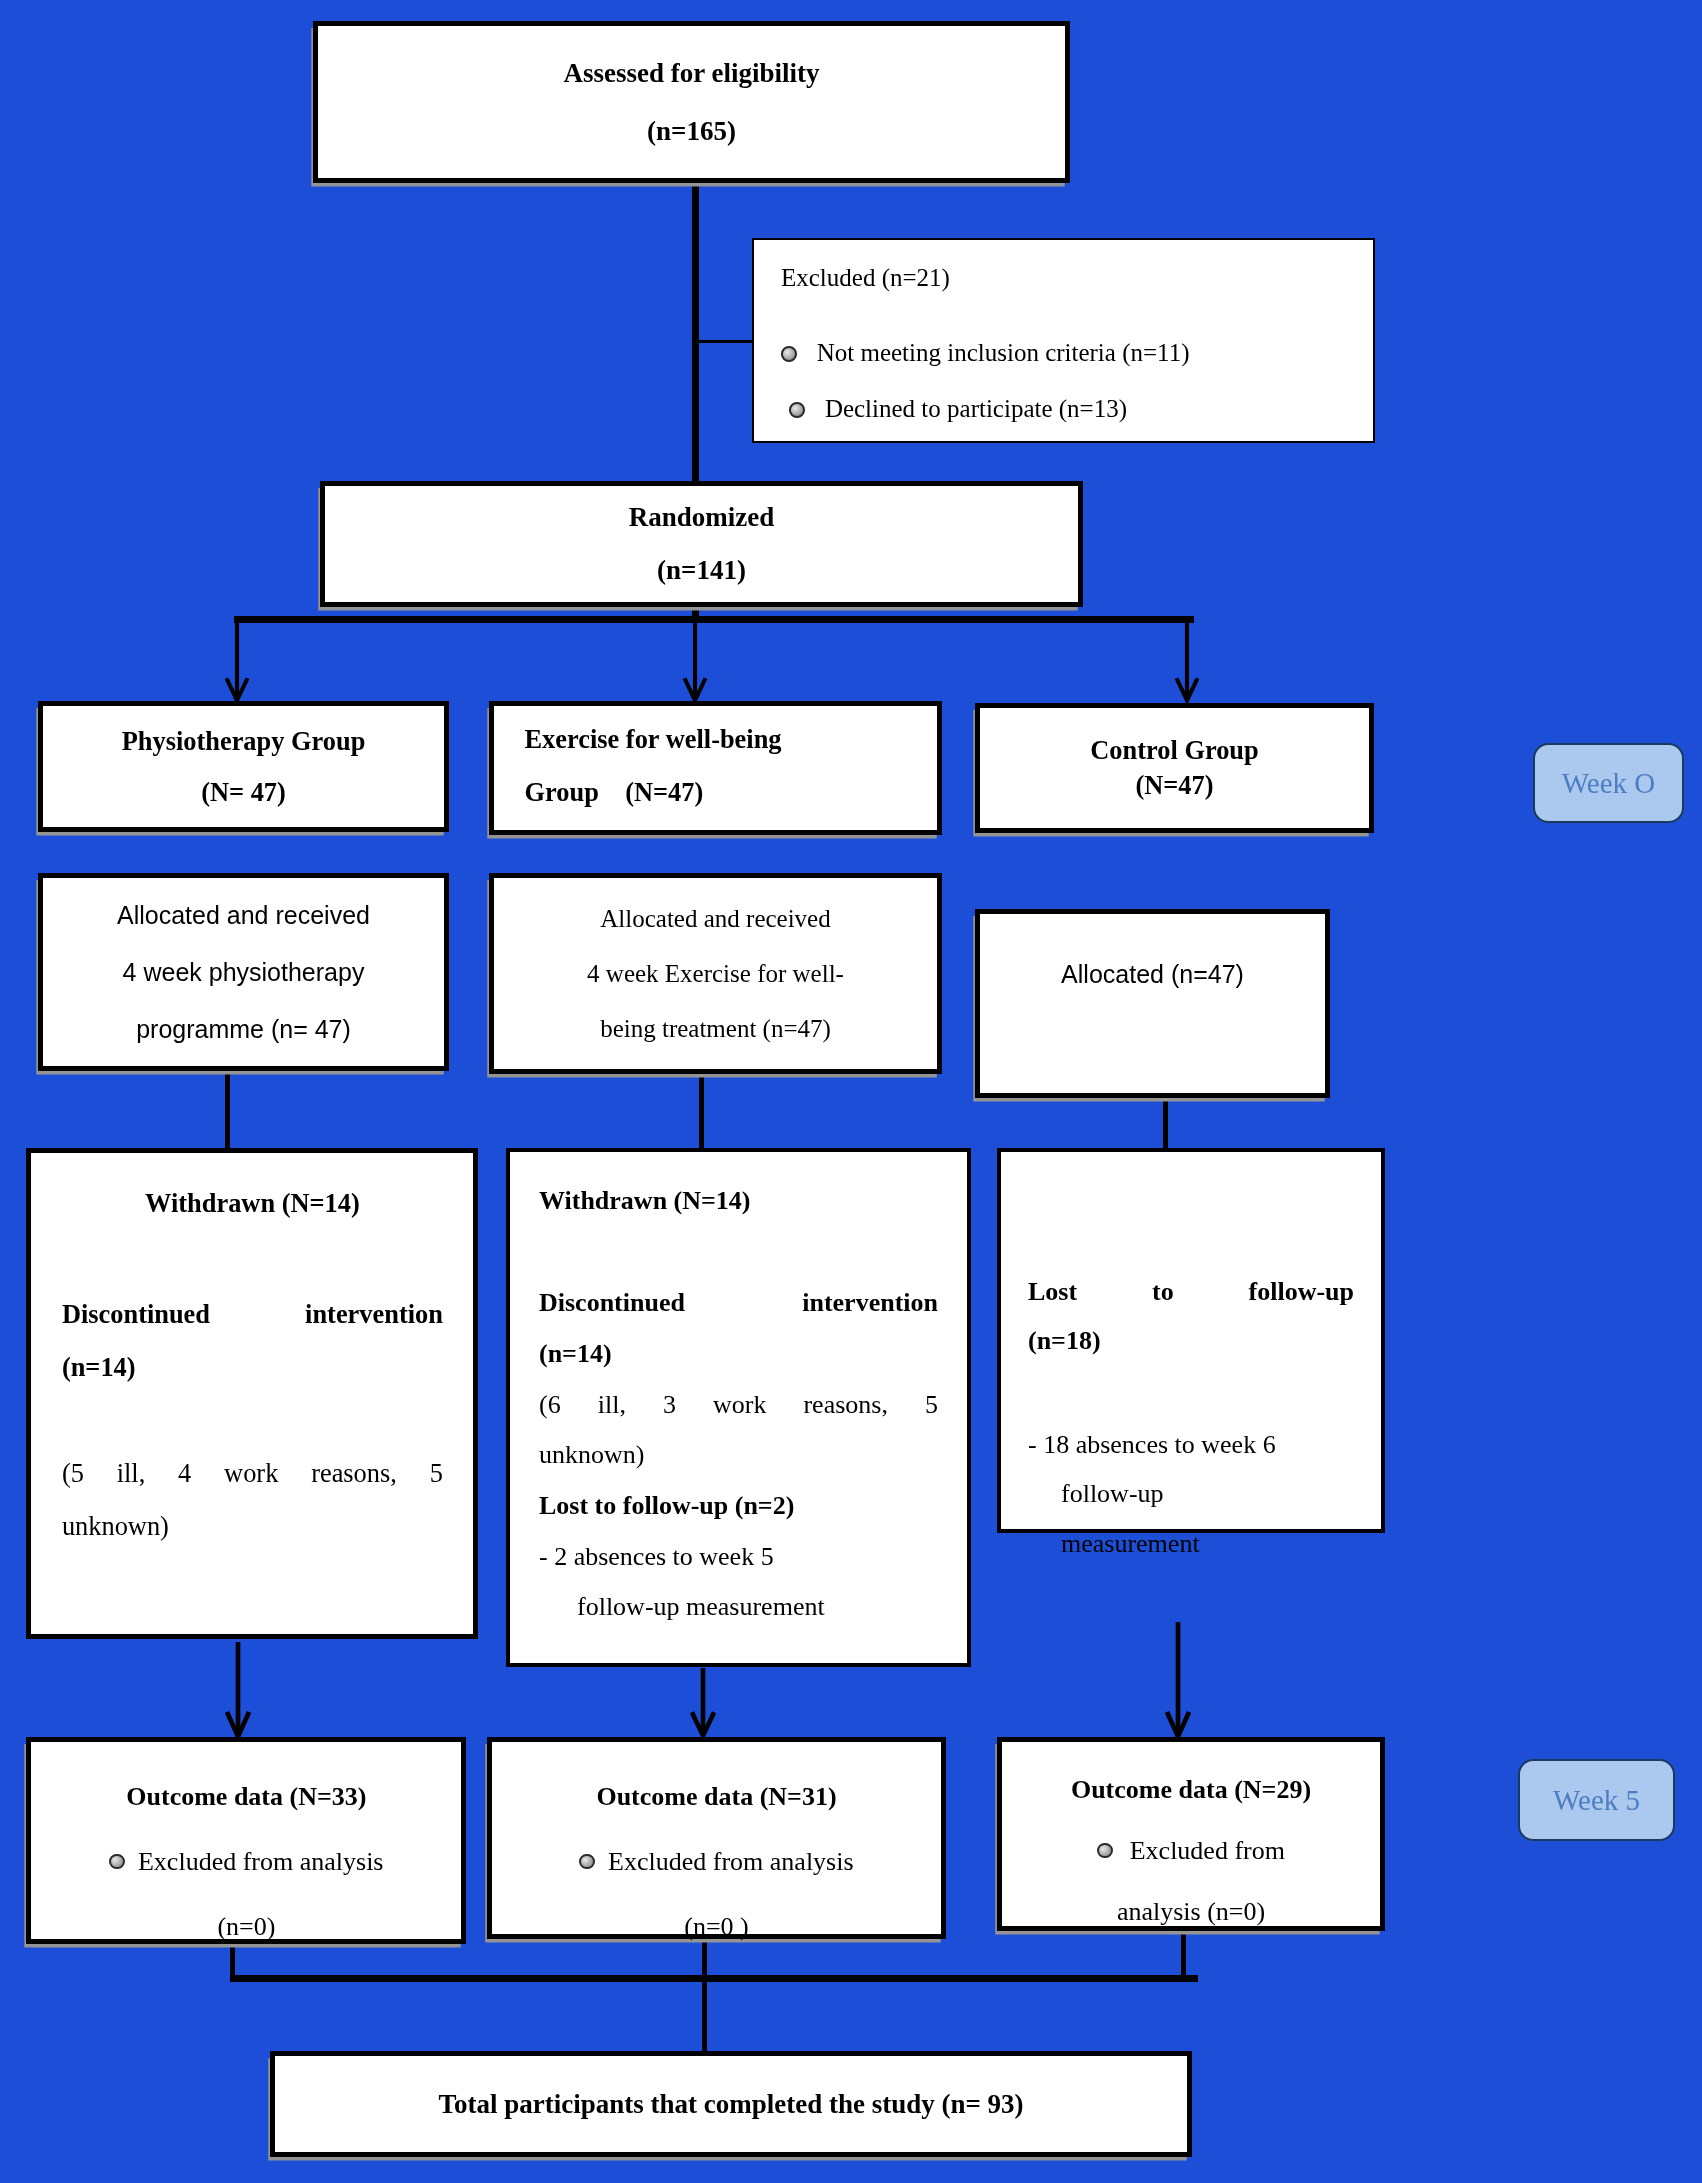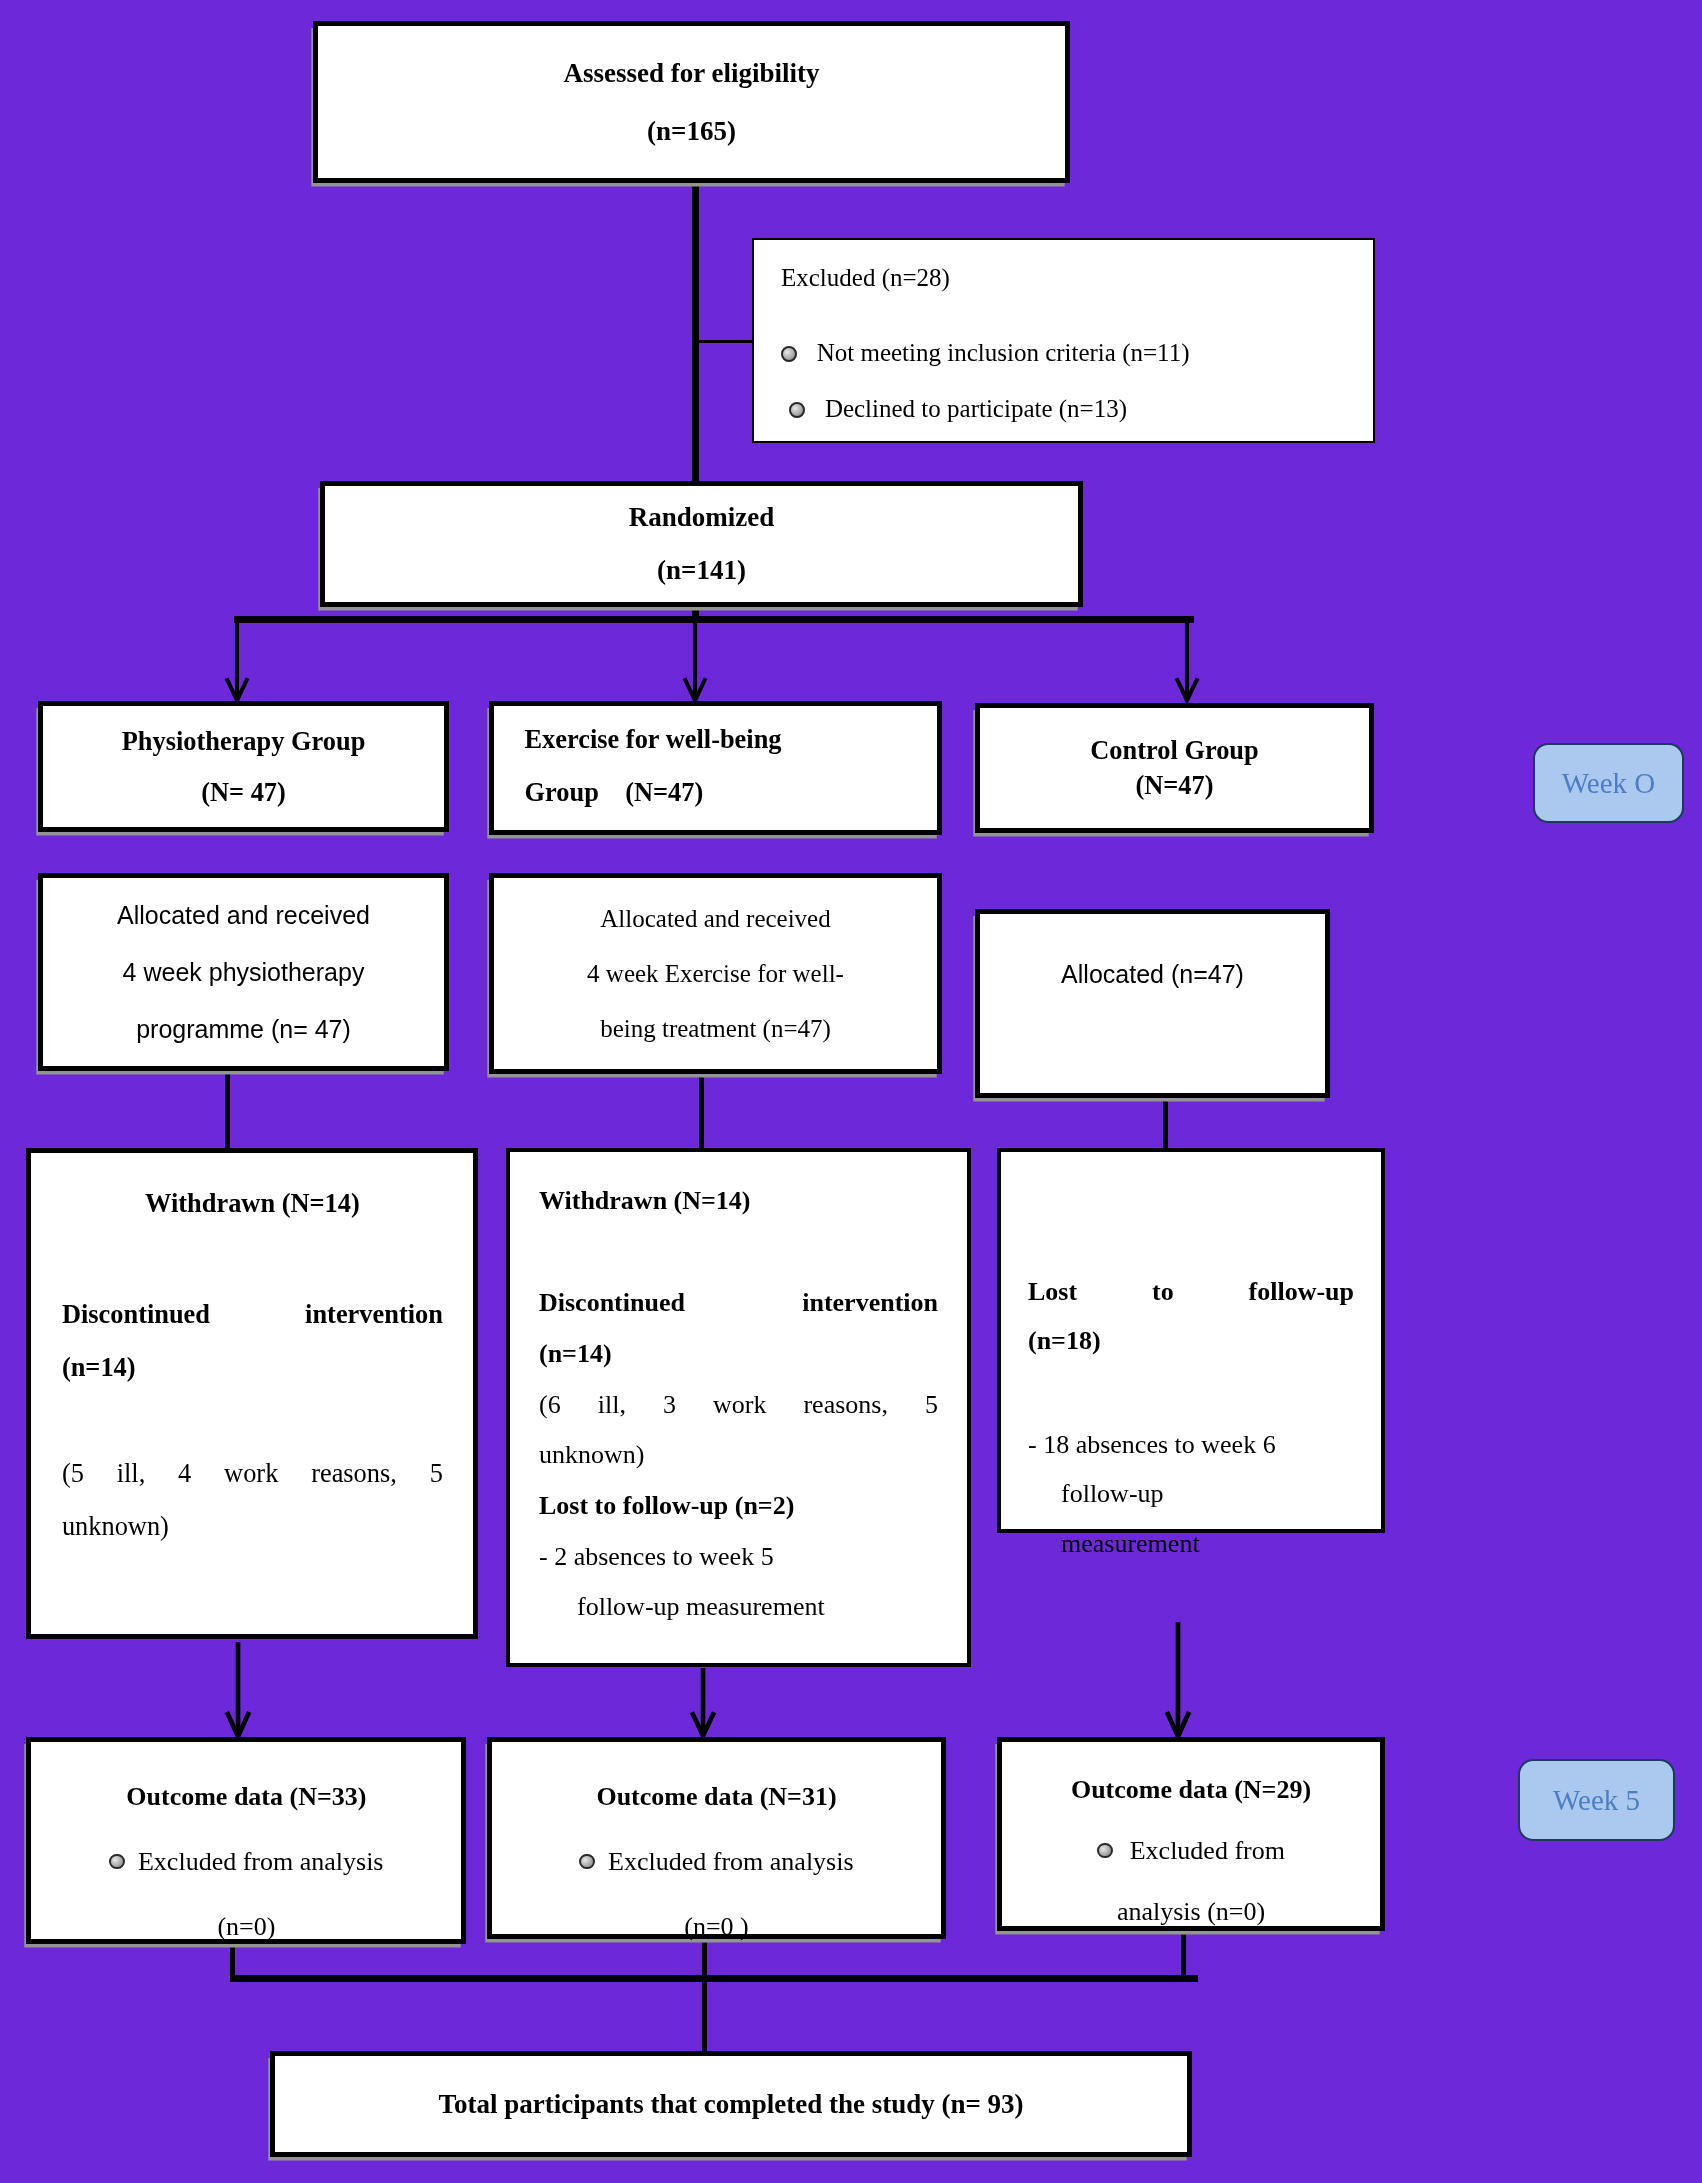--- a/index.html
+++ b/index.html
@@ -1,16 +1,16 @@
 <!DOCTYPE html>
 <html style="font-size:9.4px"><head>
 <meta charset="utf-8">
 <style>
   html,body{margin:0;padding:0;background:#ffffff;}
-  #stage{position:relative;width:1703px;height:2183px;background:#6d28d9;overflow:hidden;
+  #stage{position:relative;width:1703px;height:2183px;background:#1d4ed8;overflow:hidden;
          font-family:"Liberation Serif","DejaVu Serif",serif;color:#000;}
   .box{position:absolute;background:#fff;border:solid #000;box-sizing:border-box;}
   .b4{border-width:2.3px}.b8{border-width:4.7px}.b9{border-width:5.3px}.b10{border-width:5.9px}
   .shadow{box-shadow:-3.5px 5.3px 0 -1.8px #949494;}
   .vline,.hline{position:absolute;background:#000;}
   .arrow{position:absolute;}
   .center{text-align:center;}
   .bold{font-weight:bold;}
   .jlast{text-align:justify;text-align-last:justify;}
   .flexcol{display:flex;flex-direction:column;justify-content:center;align-items:center;}
@@ -69,21 +69,21 @@
   <div class="vline" style="left:1181px;top:1930px;width:5.3px;height:49px;"></div>
   <div class="hline" style="left:230px;top:1975px;width:968px;height:6.5px;"></div>
   <div class="vline" style="left:702px;top:1939px;width:4.7px;height:114px;"></div>
 
   <div class="box b9 shadow center flexcol" style="left:313px;top:21px;width:757px;height:162px;font-size:27px;font-weight:bold;gap:27px;">
     <p>Assessed for eligibility</p>
     <p>(n=165)</p>
   </div>
 
   <div class="box b4" style="left:752px;top:238px;width:623px;height:205px;font-size:25px;padding:22px 27px;line-height:1.3;">
-    <p>Excluded (n=28)</p>
+    <p>Excluded (n=21)</p>
     <div class="brow" style="margin-top:42px;">
       <span class="bullet" style="margin-top:9.4px;"></span>
       <span>Not meeting inclusion criteria (n=11)</span>
     </div>
     <div class="brow" style="margin-top:23.5px;padding-left:8.2px;">
       <span class="bullet" style="margin-top:9.4px;"></span>
       <span>Declined to participate (n=13)</span>
     </div>
   </div>
 

